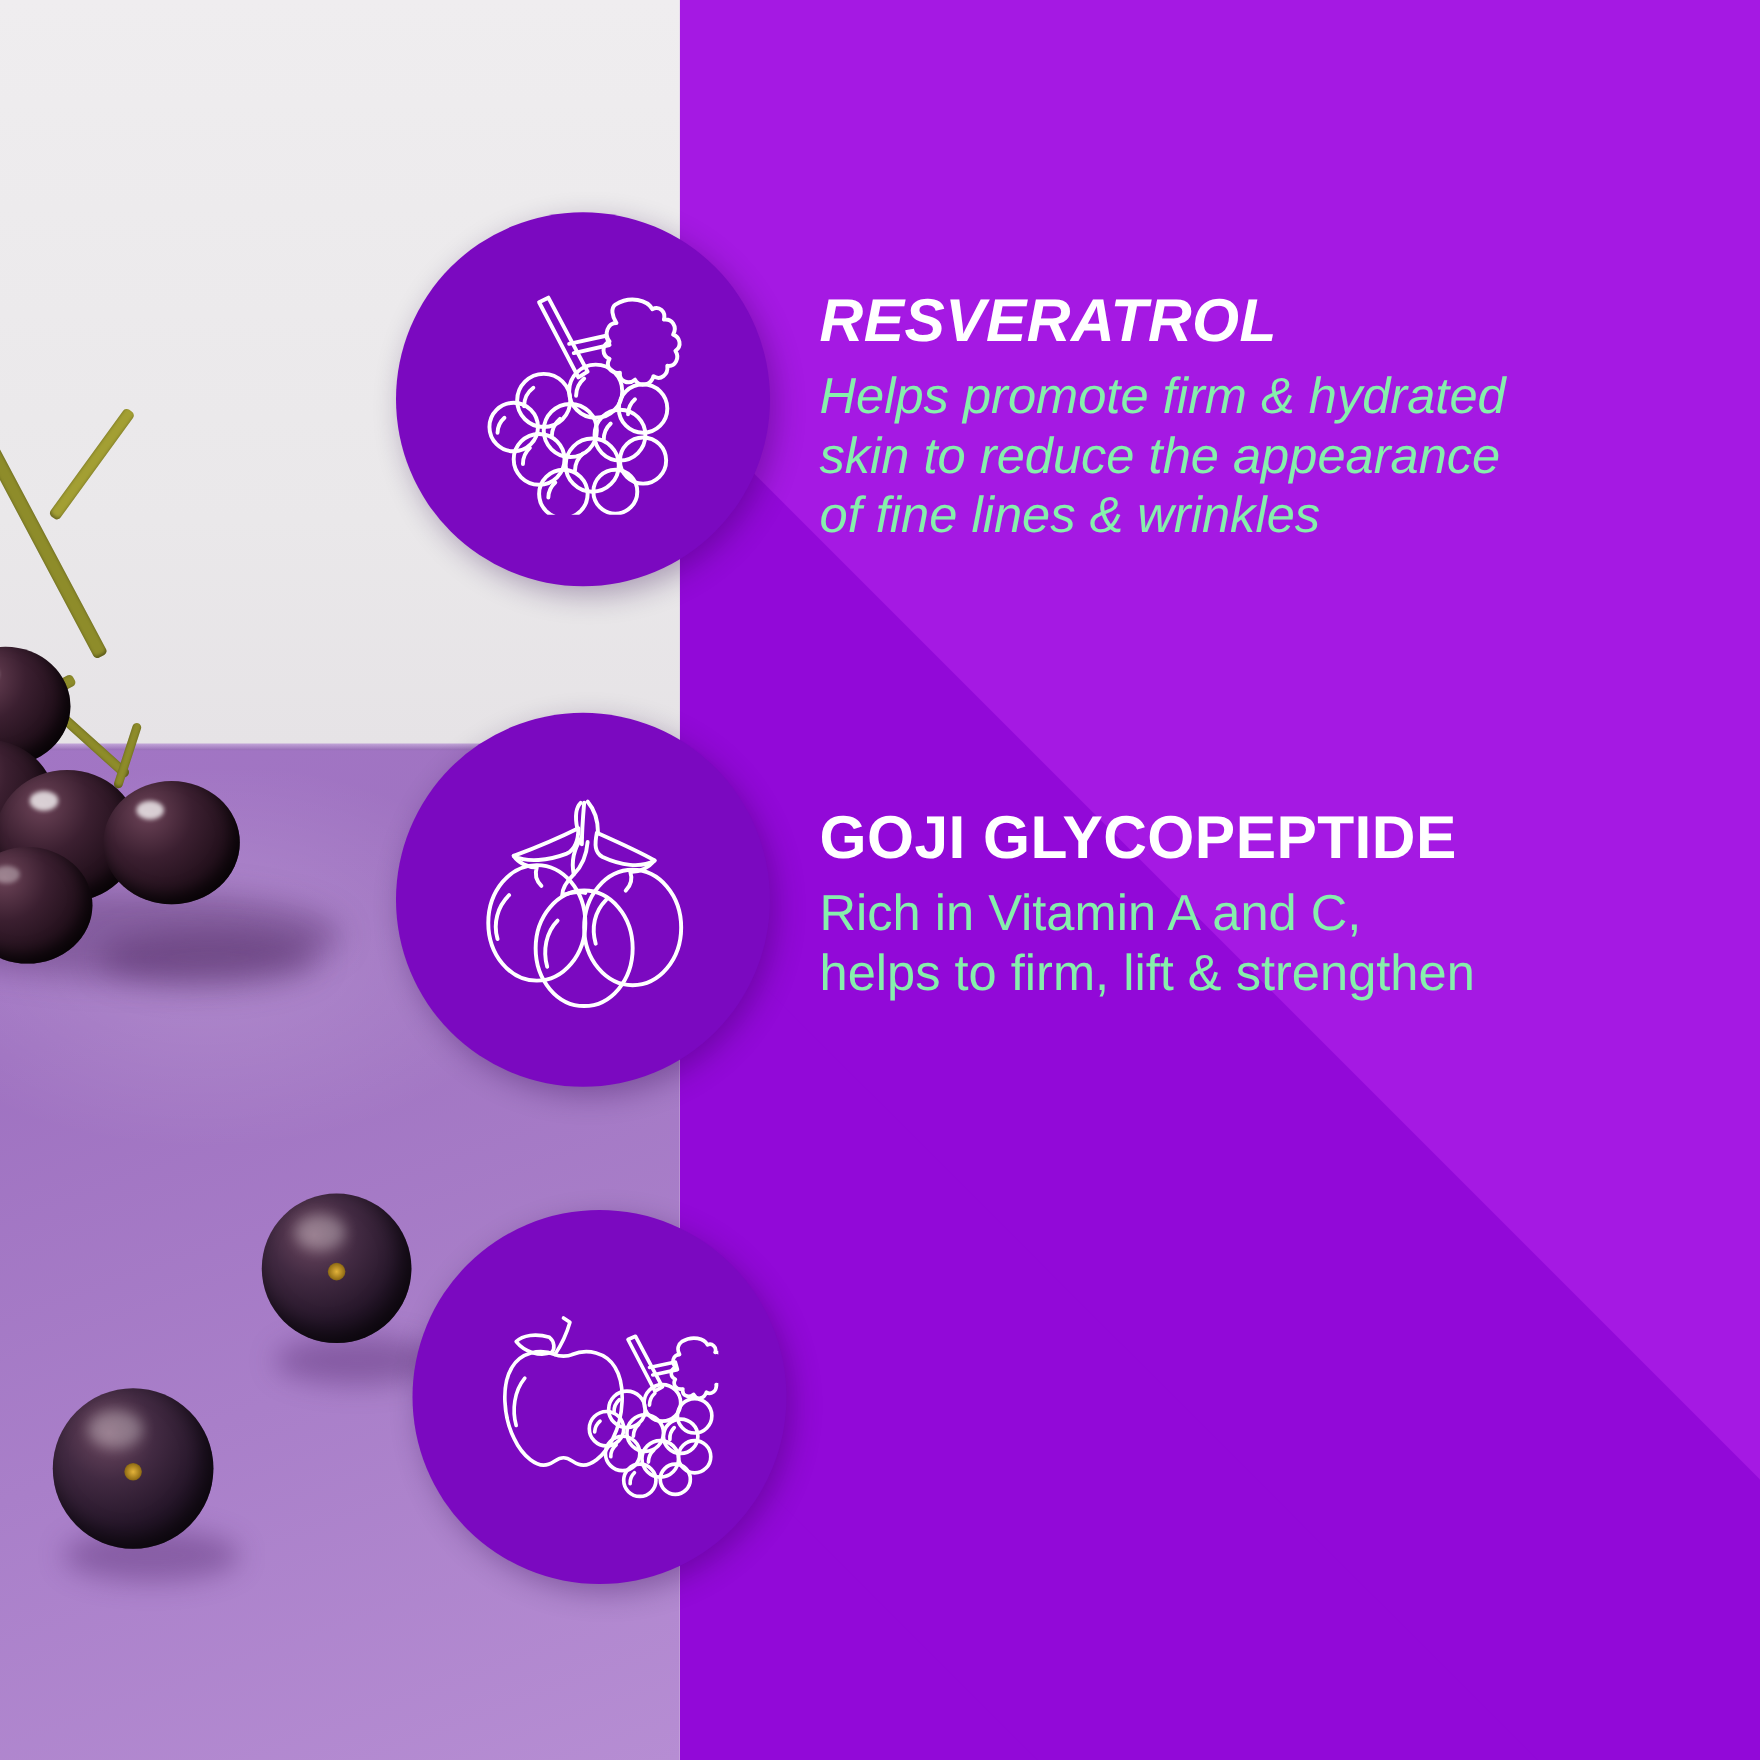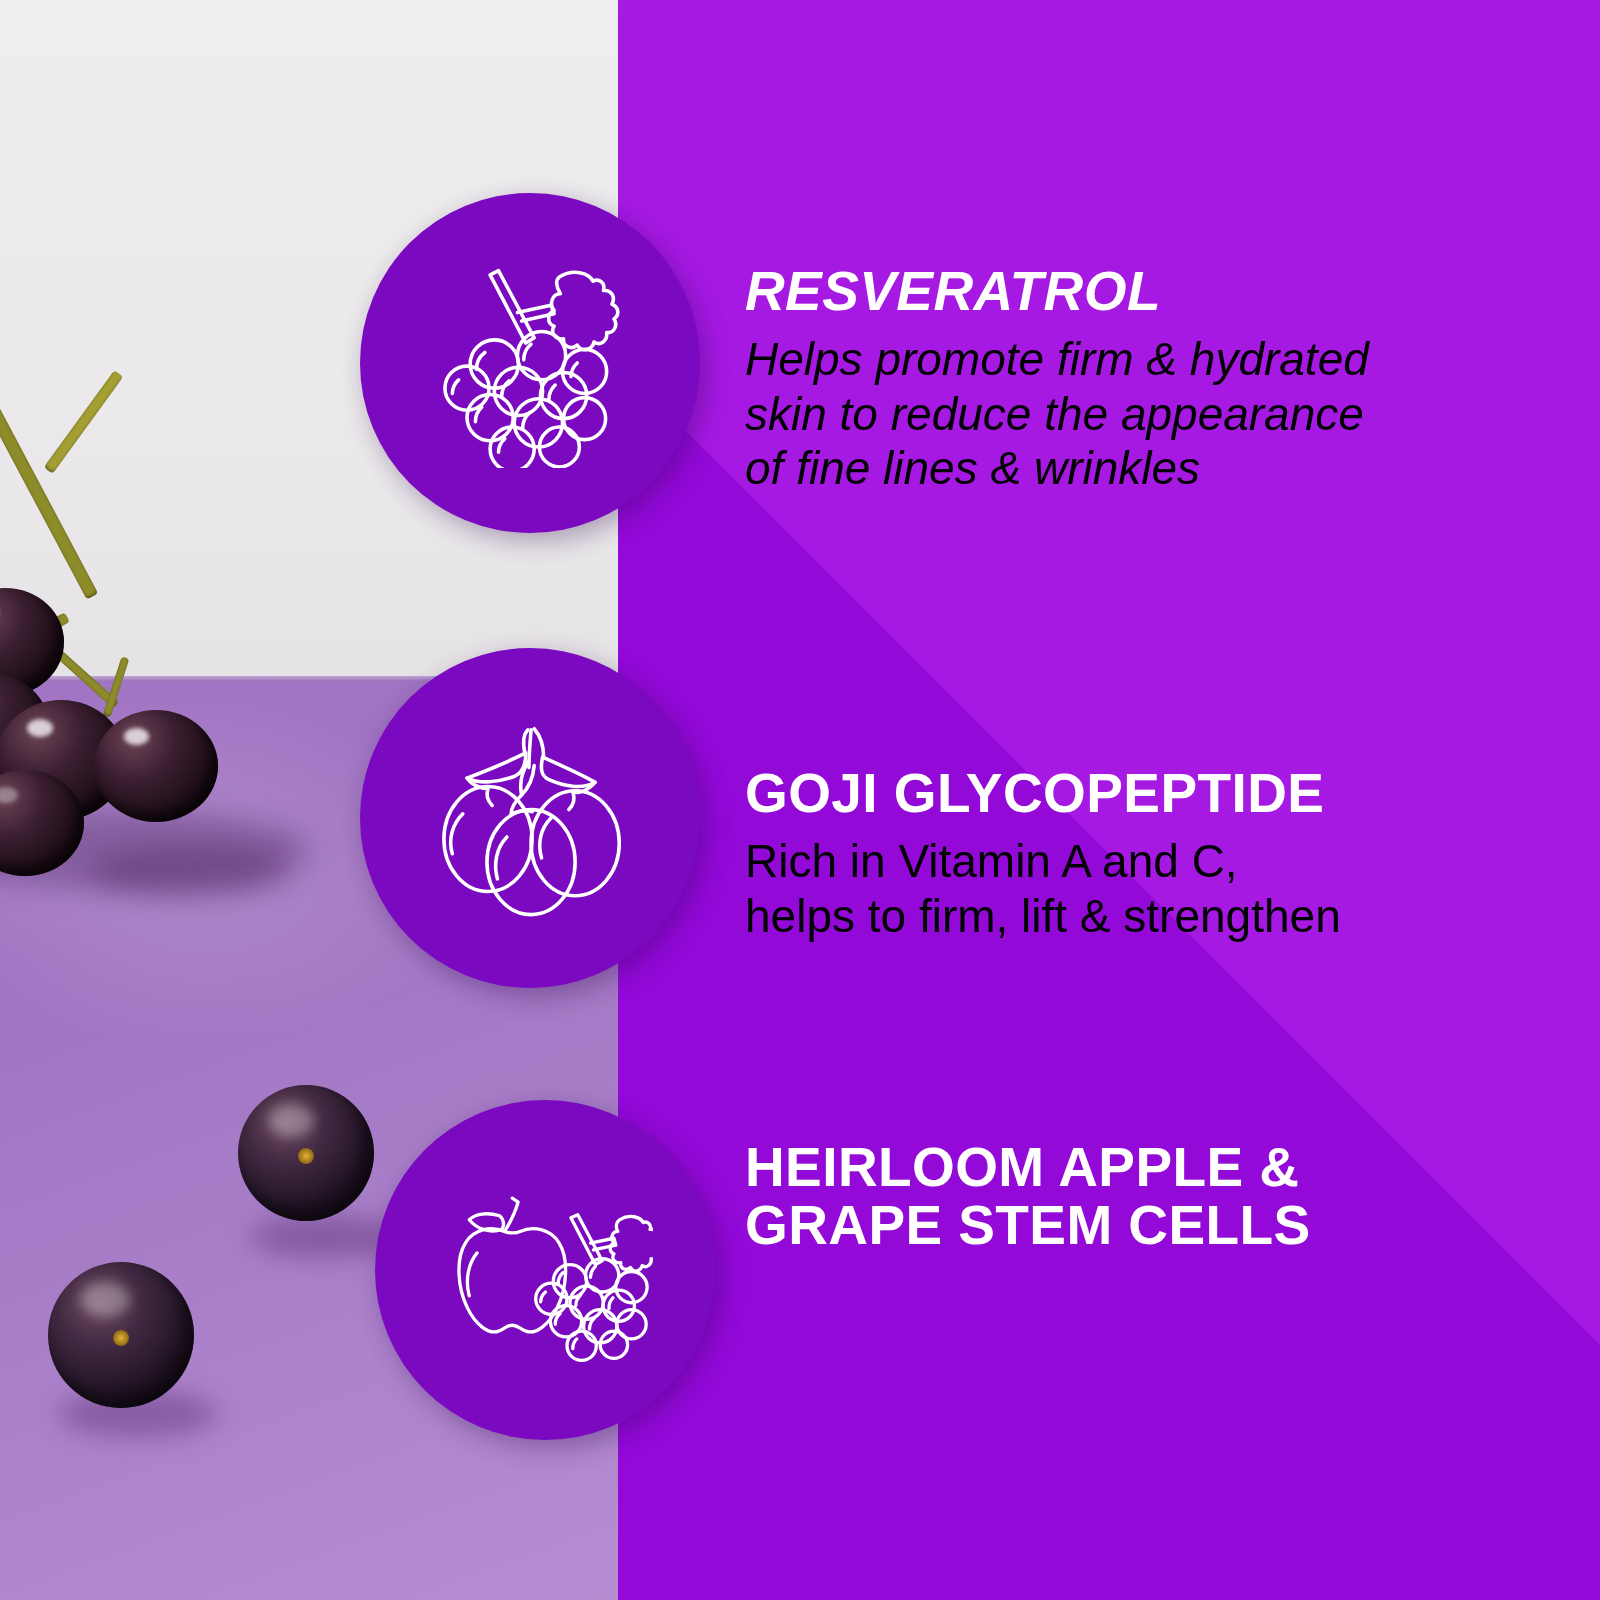--- a/index.html
+++ b/index.html
@@ -107,21 +107,21 @@
   .heading{
     color:#FFFFFF;
     font-weight:bold;
     font-size:55px;
     line-height:1.06;
     letter-spacing:.4px;
     margin:0 0 12px 0;
     white-space:pre-line;
   }
   .body{
-    color:#000000;
+    color:#86efac;
     font-weight:normal;
     font-size:46px;
     line-height:1.18;
     margin:0;
     white-space:pre-line;
   }
 </style>
 </head>
 <body>
 
@@ -275,24 +275,22 @@
     </svg>
   </div>
 
   <div class="block" style="top:262px;font-style:italic;">
     <h2 class="heading">RESVERATROL</h2>
     <p class="body">Helps promote firm &amp; hydrated
 skin to reduce the appearance
 of fine lines &amp; wrinkles</p>
   </div>
 
-  <div class="block" style="top:764px;">
+  <div class="block" style="top:732px;">
     <h2 class="heading">GOJI GLYCOPEPTIDE</h2>
     <p class="body">Rich in Vitamin A and C,
 helps to firm, lift &amp; strengthen</p>
   </div>
 
   <div class="block" style="top:1138px;">
-    <h2 class="heading">HEIRLOOM APPLE &amp;
-GRAPE STEM CELLS</h2>
   </div>
 
 </div>
 
 </body></html>

